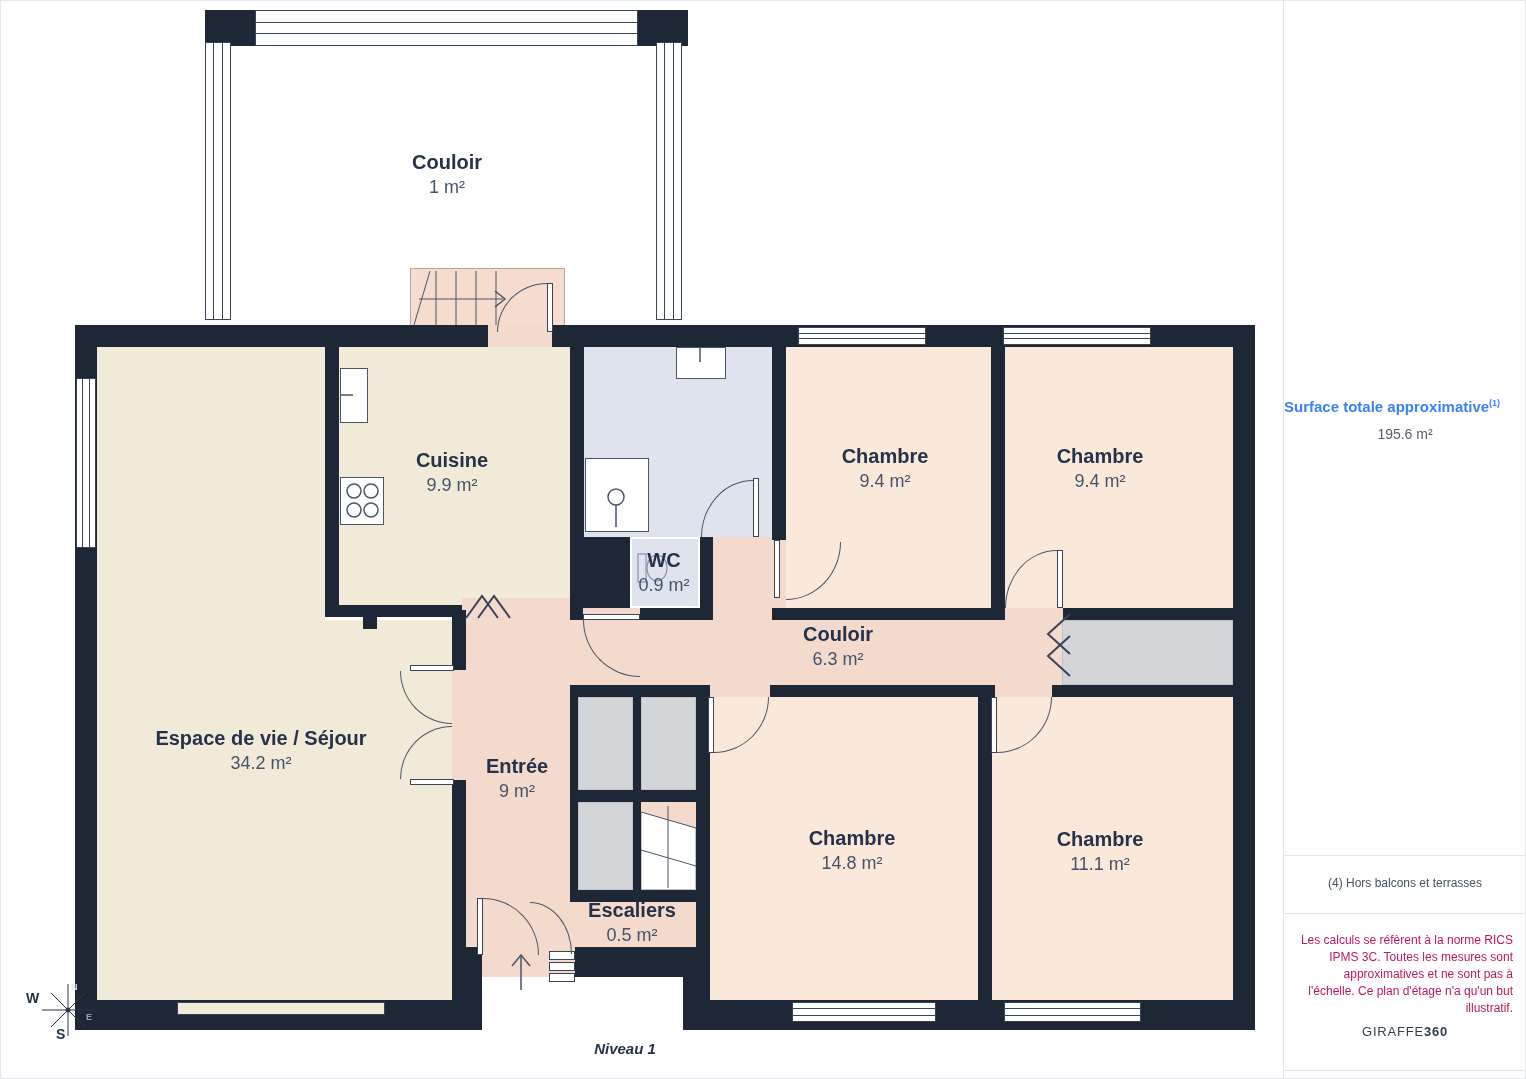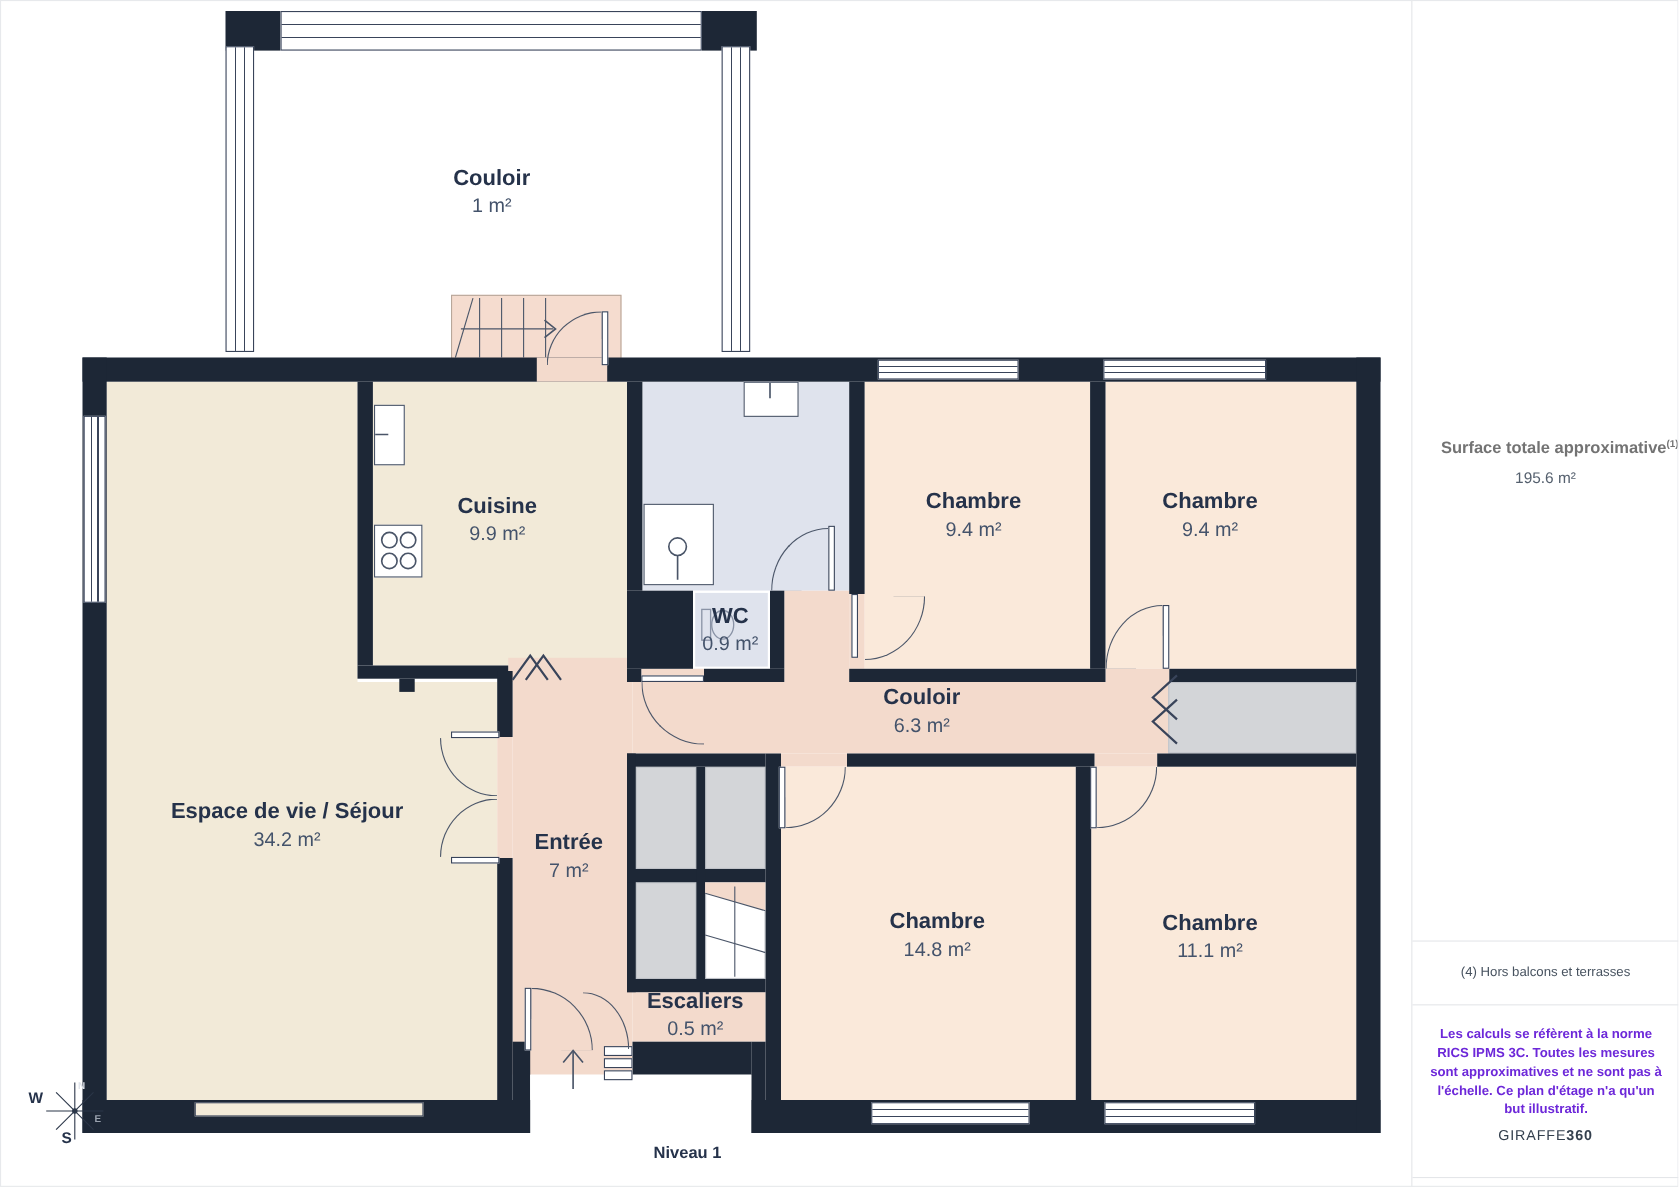--- a/index.html
+++ b/index.html
@@ -23,26 +23,26 @@
   .arc{position:absolute;border:0 solid #4a5568;background:transparent;}
   .leaf{position:absolute;background:#fff;border:1px solid #39445a;}
   .step{position:absolute;background:#fff;border:1px solid #39445a;}
   .fixture{position:absolute;background:#fff;border:1.5px solid #4a5568;}
   .room-label{position:absolute;transform:translateX(-50%);text-align:center;white-space:nowrap;z-index:40;}
   .rn{font-weight:700;font-size:20px;line-height:25px;color:#25324a;}
   .ra{font-weight:400;font-size:18px;line-height:25px;color:#44536b;}
   .level-label{position:absolute;transform:translateX(-50%);font-weight:700;font-size:15px;color:#25324a;z-index:40;}
   .compass-letter{position:absolute;font-weight:700;color:#25324a;z-index:41;}
   .sidebar{position:absolute;left:1283px;top:0;width:243px;height:1079px;background:#fff;border-left:1px solid #e4e6e9;z-index:50;}
-  .sb-title{position:absolute;top:398px;left:0;width:100%;text-align:right;font-weight:700;font-size:15px;color:#737373;}
+  .sb-title{position:absolute;top:398px;left:0;width:100%;text-align:left;font-weight:700;font-size:15px;color:#3b82f6;}
   .sb-title sup{font-size:9px;}
   .sb-area{position:absolute;top:426px;left:0;width:100%;text-align:center;font-size:14px;color:#55606e;}
   .sb-divider{position:absolute;left:0;width:100%;height:0;border-top:1px solid #e4e6e9;}
   .sb-footnote{position:absolute;top:876px;left:0;width:100%;text-align:center;font-size:12px;color:#47525f;}
-  .sb-disclaimer{position:absolute;top:932px;left:14px;width:215px;text-align:center;font-size:12px;line-height:17px;color:#6d28d9;font-weight:bold;}
+  .sb-disclaimer{position:absolute;top:932px;left:14px;width:215px;text-align:right;font-size:12px;line-height:17px;color:#be185d;}
   .sb-brand{position:absolute;top:1024px;left:0;width:100%;text-align:center;font-size:13px;letter-spacing:.8px;color:#333f4d;}
   .sb-brand b{font-weight:700;}
   svg{display:block;}
 </style>
 </head>
 <body>
 
 <div class="stage">
   <div class="frame"></div>
 
@@ -252,36 +252,36 @@
   <div class="room-label" style="left:838px;top:622px;">
     <div class="rn">Couloir</div>
     <div class="ra">6.3 m²</div>
   </div>
   <div class="room-label" style="left:261px;top:698px;margin-top:28px;">
     <div class="rn">Espace de vie / Séjour</div>
     <div class="ra">34.2 m²</div>
   </div>
   <div class="room-label" style="left:517px;top:754px;">
     <div class="rn">Entrée</div>
-    <div class="ra">7 m²</div>
+    <div class="ra">9 m²</div>
   </div>
   <div class="room-label" style="left:852px;top:826px;">
     <div class="rn">Chambre</div>
     <div class="ra">14.8 m²</div>
   </div>
   <div class="room-label" style="left:1100px;top:827px;">
     <div class="rn">Chambre</div>
     <div class="ra">11.1 m²</div>
   </div>
   <div class="room-label" style="left:632px;top:898px;">
     <div class="rn">Escaliers</div>
     <div class="ra">0.5 m²</div>
   </div>
 
-  <div class="level-label" style="left:625px;top:1040px;">Niveau 1</div>
+  <div class="level-label" style="left:625px;top:1040px;font-style:italic;">Niveau 1</div>
 
   <div class="sidebar">
     <div class="sb-title"><span>Surface totale approximative</span><sup>(1)</sup></div>
     <div class="sb-area">195.6 m²</div>
     <div class="sb-divider" style="top:855px;"></div>
     <div class="sb-footnote">(4) Hors balcons et terrasses</div>
     <div class="sb-divider" style="top:913px;"></div>
     <div class="sb-disclaimer">Les calculs se réfèrent à la norme RICS IPMS 3C. Toutes les mesures sont approximatives et ne sont pas à l'échelle. Ce plan d'étage n'a qu'un but illustratif.</div>
     <div class="sb-brand"><span>GIRAFFE</span><b>360</b></div>
     <div class="sb-divider" style="top:1070px;"></div>

